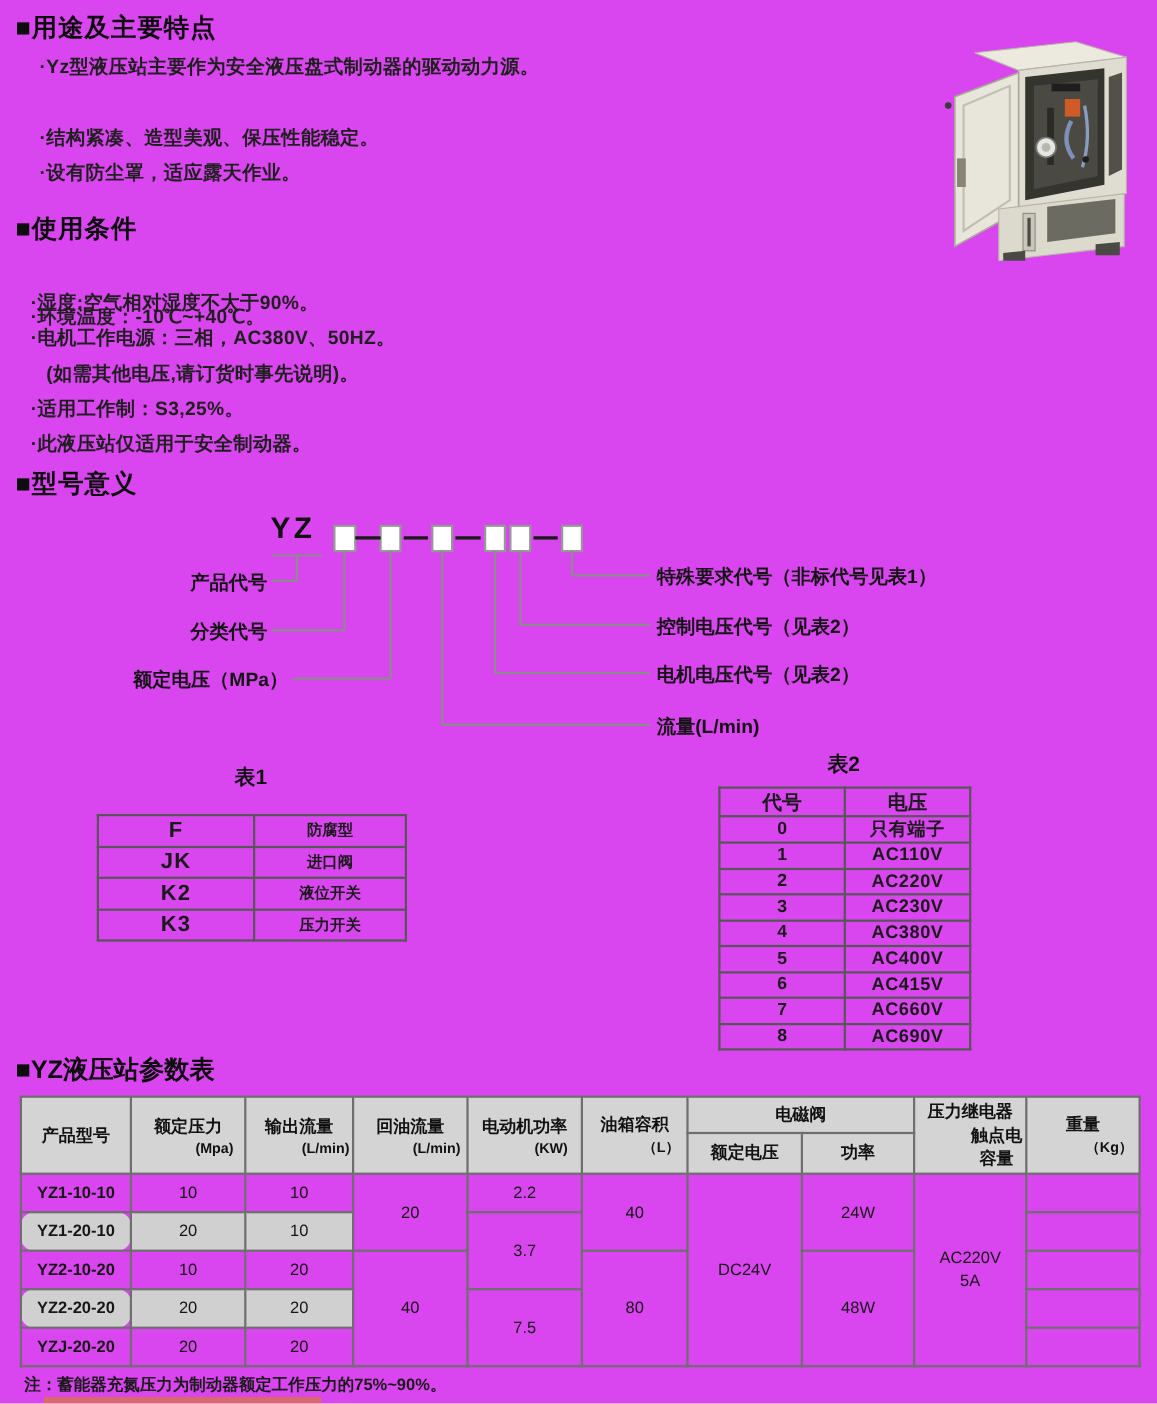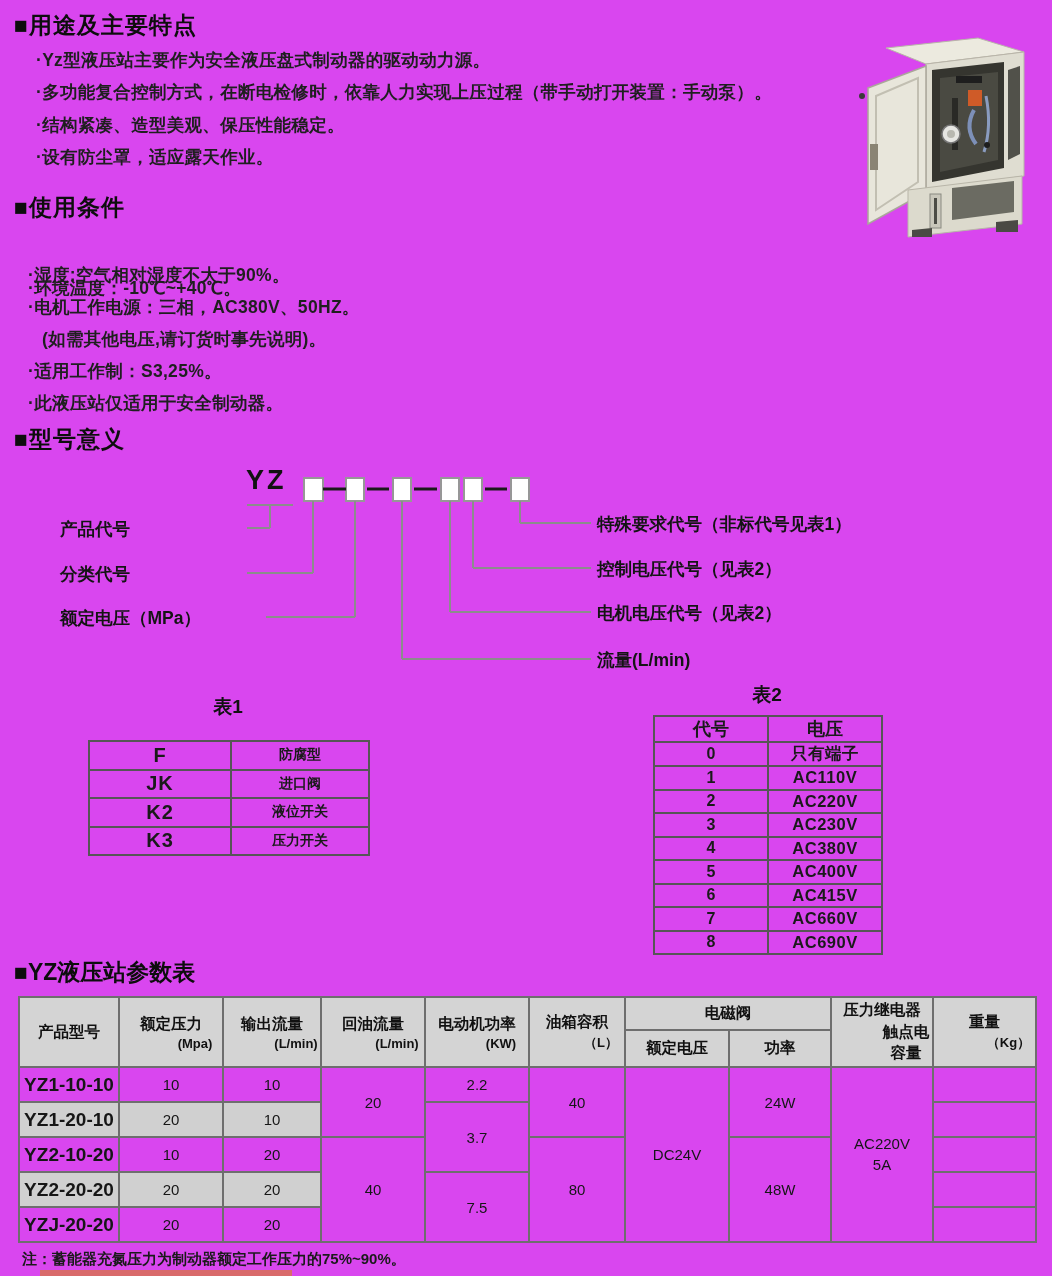--- a/index.html
+++ b/index.html
@@ -3,21 +3,21 @@
 <meta charset="utf-8">
 <style>
   html,body { margin:0; padding:0; background:#ffffff; }
   .page {
     position:relative; width:1052px; height:1276px; background:#d946ef;
     font-family:"Liberation Sans", sans-serif; color:#1a1a1a; overflow:hidden;
   }
   .sec-title { position:absolute; font-size:23px; font-weight:700; color:#0d0d0d; letter-spacing:1px; white-space:nowrap; }
   .bullet { position:absolute; font-size:17.5px; font-weight:600; color:#1f1f1f; letter-spacing:0.3px; white-space:nowrap; }
   .dlabel { position:absolute; font-size:17.5px; font-weight:600; color:#141414; white-space:nowrap; }
-  .dlabel.la { text-align:left; }
+  .dlabel.la { text-align:right; }
   .yz-prefix { position:absolute; left:246px; top:465px; font-size:27px; font-weight:700; letter-spacing:3px; color:#111; }
   .tbl-title { position:absolute; font-size:19px; font-weight:700; text-align:center; color:#111; }
 
   table.t1 { position:absolute; left:88px; top:740px; width:280px; border-collapse:collapse; table-layout:fixed; }
   table.t1 td { border:2px solid #565656; height:26.5px; text-align:center; vertical-align:middle; padding:0; }
   table.t1 .code { font-size:20px; font-weight:700; letter-spacing:1px; }
   table.t1 .desc { font-size:14px; font-weight:700; }
 
   table.t2 { position:absolute; left:653px; top:715px; width:228px; border-collapse:collapse; table-layout:fixed; }
   table.t2 th, table.t2 td { border:2px solid #565656; height:21.5px; text-align:center; vertical-align:middle; padding:0; }
@@ -26,37 +26,36 @@
   table.t2 .volt { font-size:16.5px; font-weight:700; letter-spacing:0.5px; }
 
   table.params { position:absolute; left:18px; top:996px; width:1017px; border-collapse:collapse; table-layout:fixed; }
   table.params th, table.params td { border:2px solid #6e6e6e; text-align:center; vertical-align:middle; padding:0; }
   table.params th { background:#d4d4d4; font-size:15.5px; font-weight:700; color:#111; }
   table.params .unit { display:block; font-size:13px; font-weight:600; margin-top:1px;padding-left:48px; }
   table.params thead tr.hr1 { height:33px; }
   table.params thead tr.hr2 { height:37px; }
   table.params tbody tr { height:35px; }
   table.params tbody td { font-size:15px; font-weight:500; color:#161616; }
-  table.params td.model { font-size:19px; font-weight:600; }
+  table.params td.model { font-size:15px; font-weight:600;border-radius:12px; }
   table.params td.shade { background:#d0d0d0; }
   table.params td.relay span { display:block; line-height:1.35; }
 
   .note { position:absolute; left:22px; top:1250px; font-size:15px; font-weight:700; color:#1a1a1a; white-space:nowrap; }
   .red-bar { position:absolute; left:40px; top:1270px; width:252px; height:6px; background:#d96a6a; }
   svg.diagram { position:absolute; left:0; top:0; pointer-events:none; }
   svg.photo { position:absolute; left:856px; top:26px; }
 </style>
 </head>
 <body>
 
 <div class="page">
 
   <div class="sec-title" style="left:14px; top:10px;">■用途及主要特点</div>
   <div class="bullet" style="left:36px; top:48px;">·Yz型液压站主要作为安全液压盘式制动器的驱动动力源。</div>
-  <div class="bullet" style="left:36px; top:80px;">·多功能复合控制方式，在断电检修时，依靠人力实现上压过程（带手动打开装置：手动泵）。</div>
   <div class="bullet" style="left:36px; top:145px;">·设有防尘罩，适应露天作业。</div>
   <div class="bullet" style="left:36px; top:113px;">·结构紧凑、造型美观、保压性能稳定。</div>
 
   <svg class="photo" width="180" height="212" viewBox="0 0 180 212">
     <circle cx="6" cy="70" r="3" fill="#3a3a3a"></circle>
     <polygon points="30,22 122,12 168,26 70,38" fill="#eceadf" stroke="#b8b5a8" stroke-width="1"></polygon>
     <polygon points="70,38 168,26 168,150 70,164" fill="#dfddd1" stroke="#b8b5a8" stroke-width="1"></polygon>
     <polygon points="152,44 164,40 164,128 152,134" fill="#51514a"></polygon>
     <polygon points="76,44 148,36 148,142 76,156" fill="#35352f"></polygon>
     <polygon points="84,52 142,46 142,134 84,146" fill="#4a4a42"></polygon>

